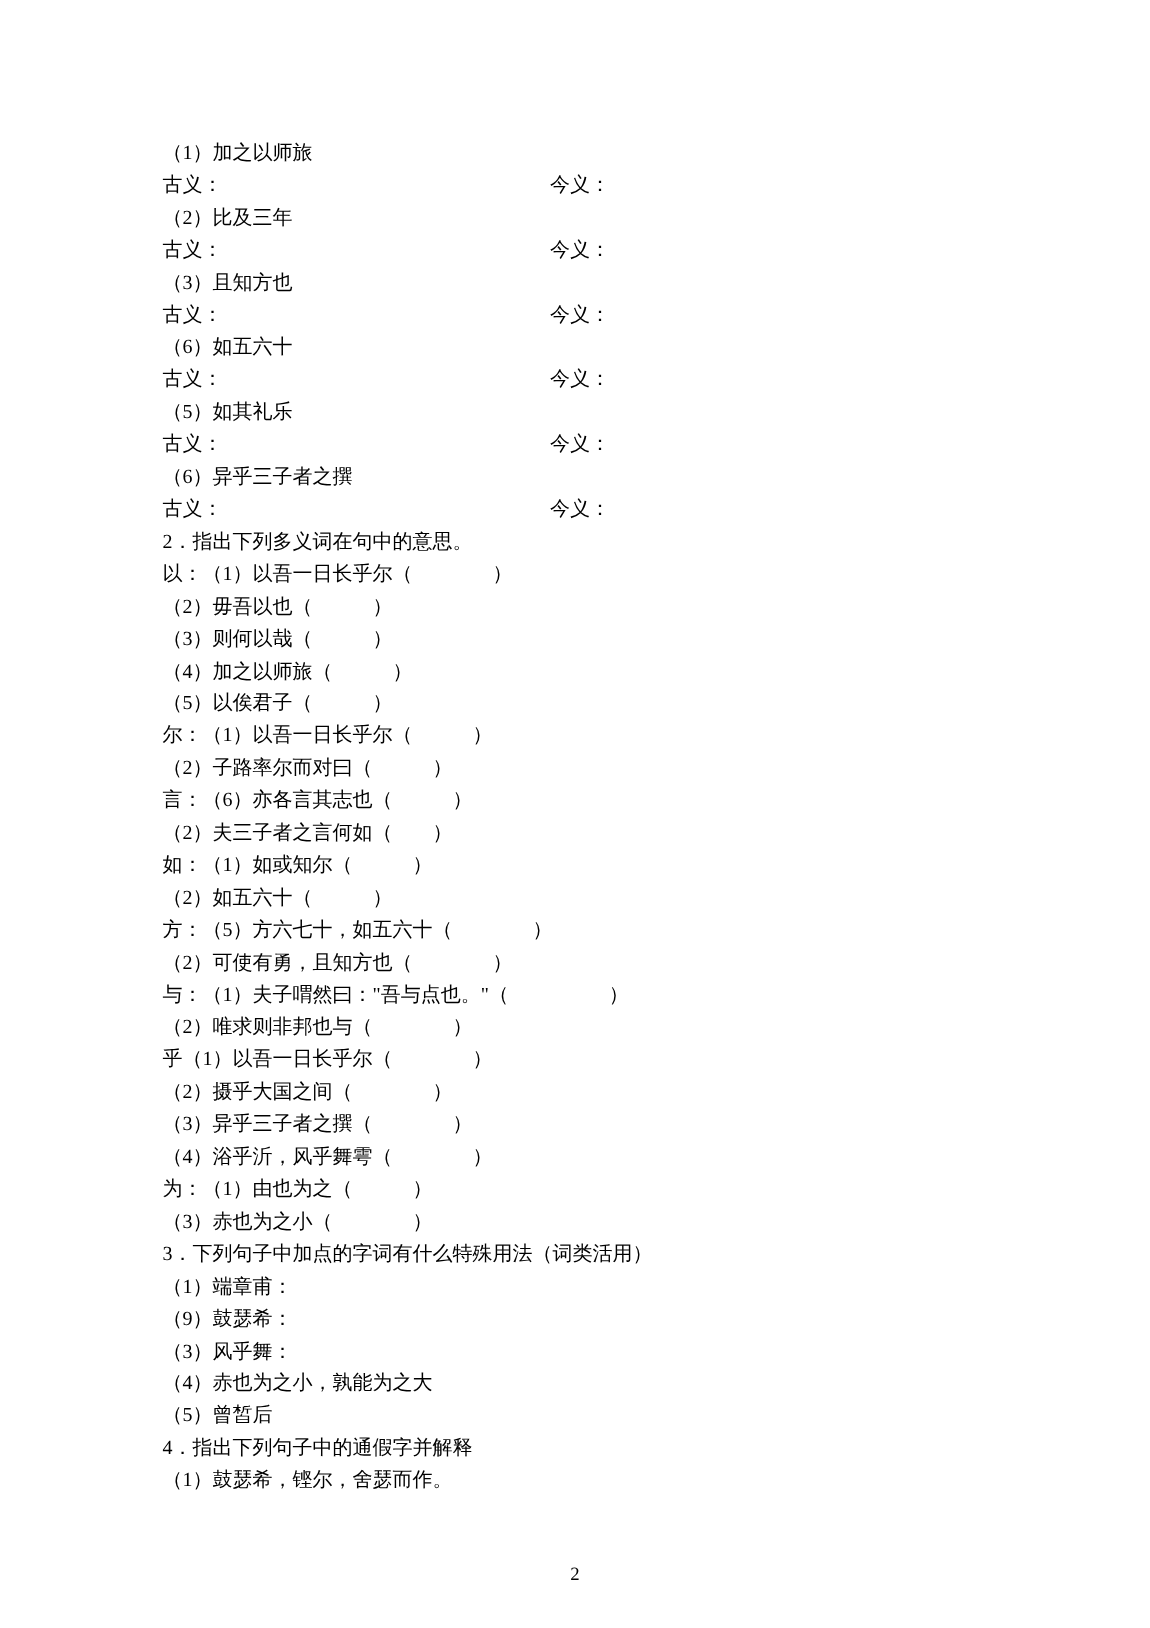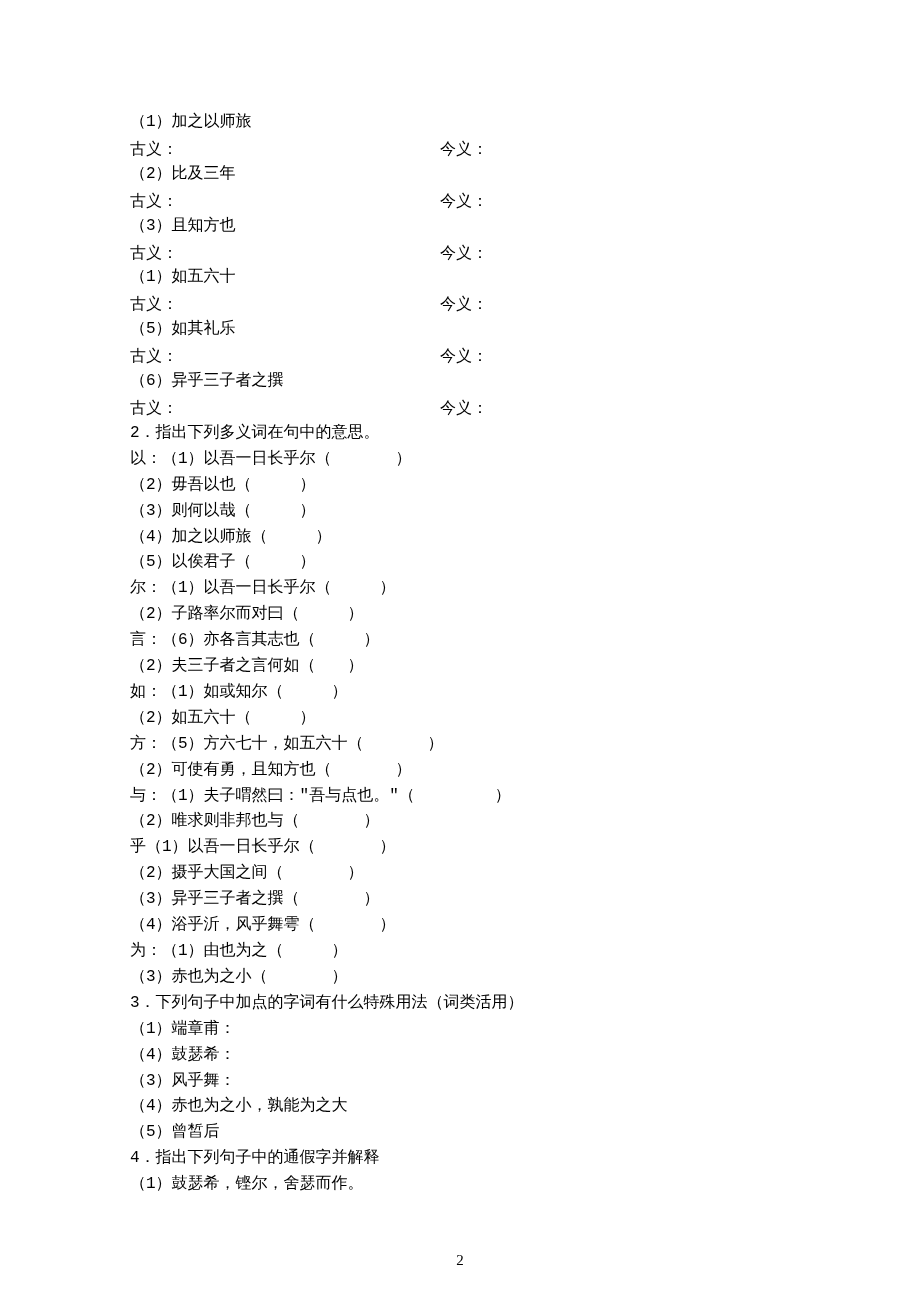--- a/index.html
+++ b/index.html
@@ -10,21 +10,20 @@
     font-size: 16px;
     color: #000;
     width: 920px;
   }
   .page {
     padding: 110px 130px 60px 130px;
     line-height: 1.62;
   }
   .line {
     white-space: pre;
-    font-family: Liberation Mono, monospace;
   }
   .two-col {
     display: flex;
   }
   .two-col .left {
     width: 310px;
   }
   .two-col .right {
     flex: 1;
   }
@@ -48,21 +47,21 @@
       <div class="line">（2）比及三年</div>
       <div class="two-col">
         <div class="left">古义：</div>
         <div class="right">今义：</div>
       </div>
       <div class="line">（3）且知方也</div>
       <div class="two-col">
         <div class="left">古义：</div>
         <div class="right">今义：</div>
       </div>
-      <div class="line">（1）如五六十</div>
+      <div class="line">（6）如五六十</div>
       <div class="two-col">
         <div class="left">古义：</div>
         <div class="right">今义：</div>
       </div>
       <div class="line">（5）如其礼乐</div>
       <div class="two-col">
         <div class="left">古义：</div>
         <div class="right">今义：</div>
       </div>
       <div class="line">（6）异乎三子者之撰</div>
@@ -93,21 +92,21 @@
       <div class="line">（2）摄乎大国之间（　　　　）</div>
       <div class="line">（3）异乎三子者之撰（　　　　）</div>
       <div class="line">（4）浴乎沂，风乎舞雩（　　　　）</div>
       <div class="line">为：（1）由也为之（　　　）</div>
       <div class="line">（3）赤也为之小（　　　　）</div>
     </div>
 
   <div class="line">3．下列句子中加点的字词有什么特殊用法（词类活用）</div>
   <div id="sec3">
       <div class="line">（1）端章甫：</div>
-      <div class="line">（4）鼓瑟希：</div>
+      <div class="line">（9）鼓瑟希：</div>
       <div class="line">（3）风乎舞：</div>
       <div class="line">（4）赤也为之小，孰能为之大</div>
       <div class="line">（5）曾皙后</div>
     </div>
 
   <div class="line">4．指出下列句子中的通假字并解释</div>
   <div id="sec4">
       <div class="line">（1）鼓瑟希，铿尔，舍瑟而作。</div>
     </div>
 

